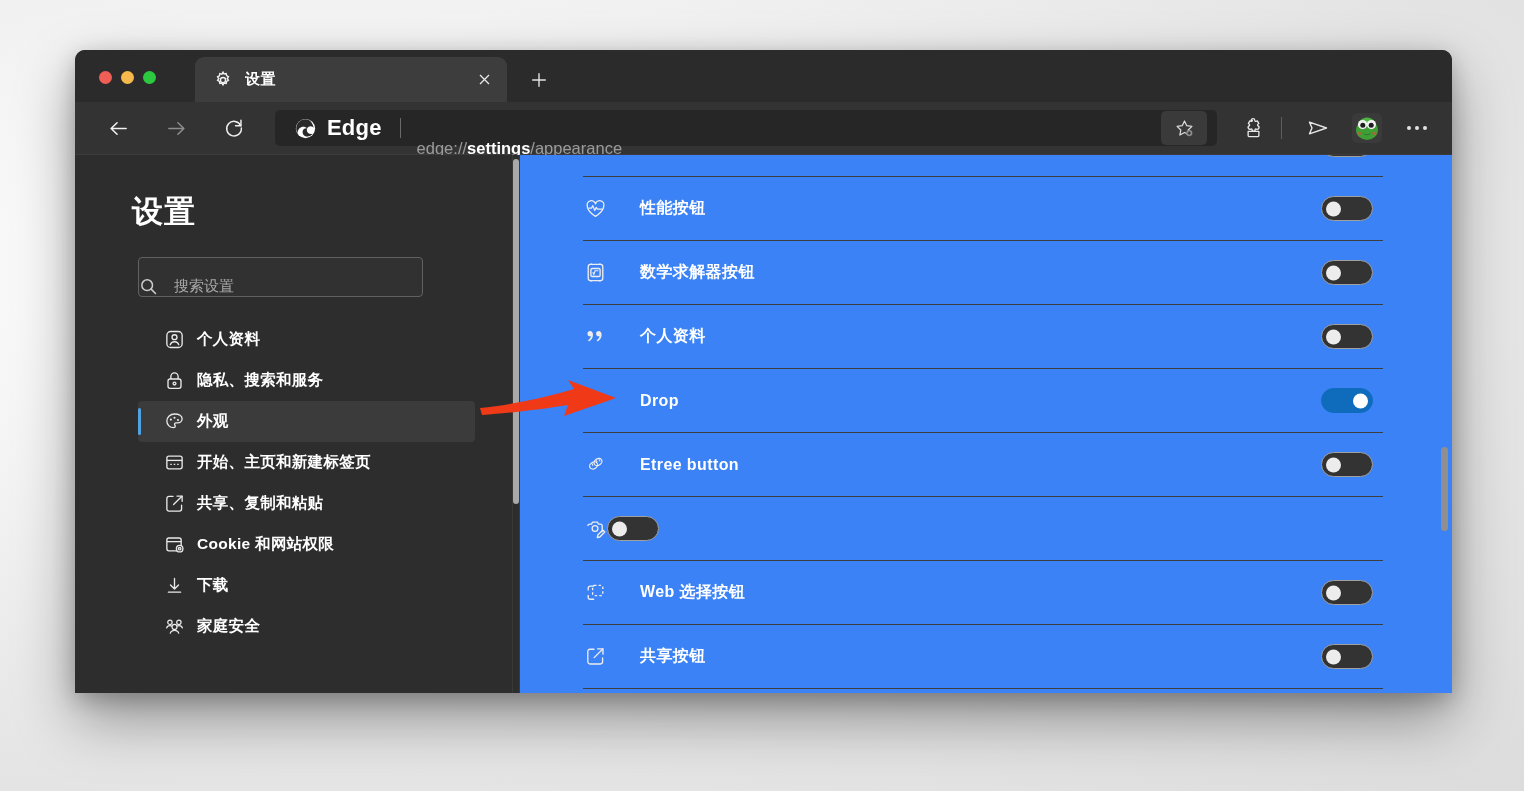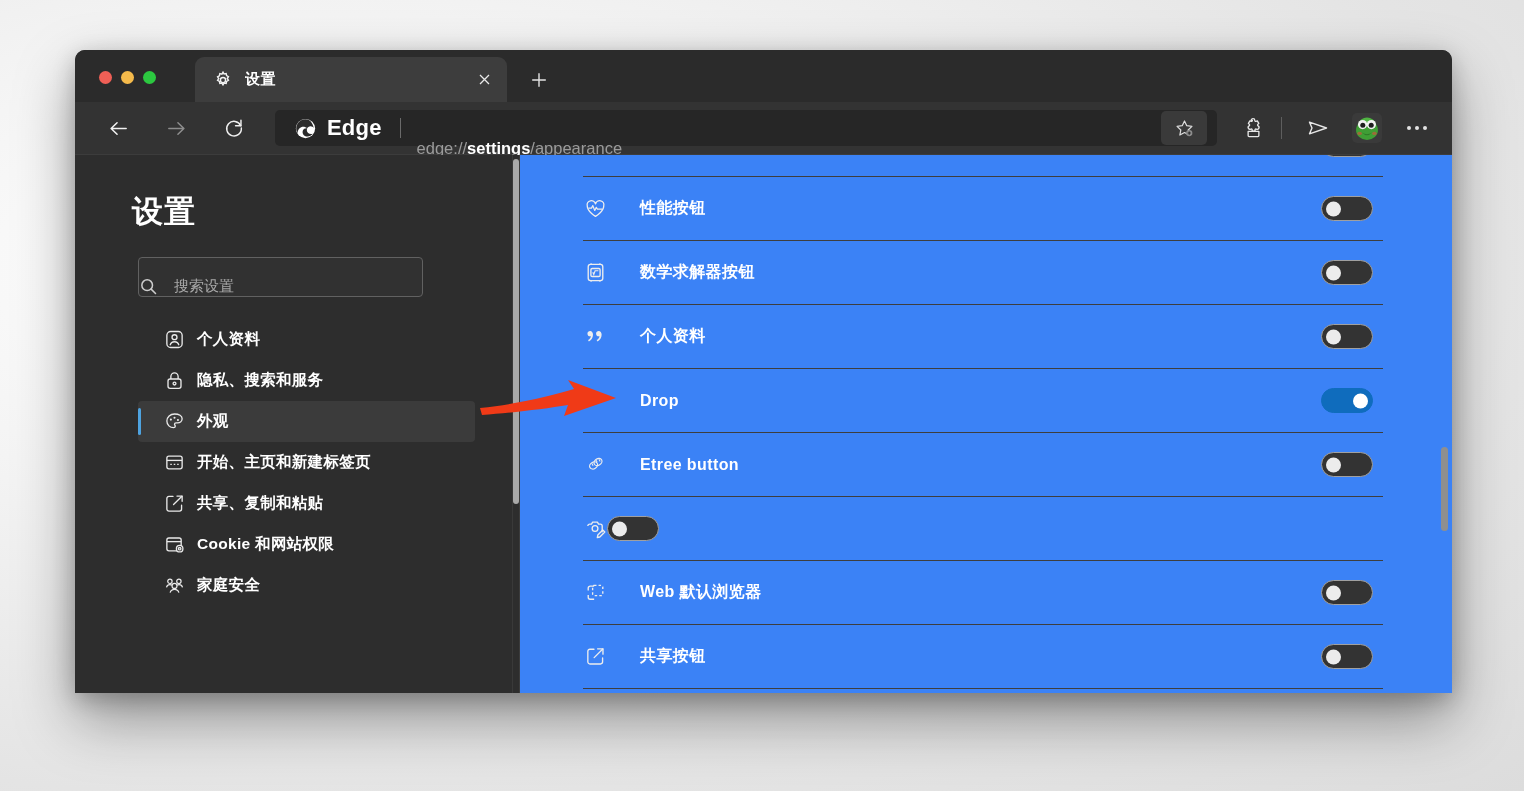--- a/index.html
+++ b/index.html
@@ -482,20 +482,31 @@
                 <path d="M3 8h15"></path>
                 <circle cx="16.4" cy="15.4" r="3.4" fill="#2d2d2d"></circle>
                 <circle cx="16.4" cy="15.4" r="1.3"></circle>
               </svg>
             </span>
             <span class="nlabel">Cookie 和网站权限</span>
           </div>
         </div>
 
 
+        <div class="navitem">
+          <div class="nrow">
+            <span class="nicon">
+              <svg viewBox="0 0 22 22" width="21" height="21" fill="none" stroke="currentColor" stroke-width="1.4" stroke-linecap="round" stroke-linejoin="round">
+                <path d="M11 3.6v10.6M6.8 10.4L11 14.6l4.2-4.2"></path>
+                <path d="M4.6 18h12.8"></path>
+              </svg>
+            </span>
+            <span class="nlabel">下载</span>
+          </div>
+        </div>
 
         <div class="navitem">
           <div class="nrow">
             <span class="nicon">
               <svg viewBox="0 0 22 22" width="21" height="21" fill="none" stroke="currentColor" stroke-width="1.3">
                 <circle cx="6.2" cy="6.6" r="2.3"></circle>
                 <circle cx="15.6" cy="6.6" r="2.3"></circle>
                 <circle cx="11" cy="11.4" r="2.6"></circle>
                 <path d="M2.6 13c.5-1.9 1.9-2.8 3.6-2.8.8 0 1.5.2 2.1.6"></path>
                 <path d="M19.4 13c-.5-1.9-1.9-2.8-3.6-2.8-.8 0-1.5.2-2.1.6"></path>
@@ -603,21 +614,21 @@
         </div>
 
         <div class="row">
           <span class="ricon">
             <svg viewBox="0 0 24 24" width="23" height="23" fill="none" stroke="currentColor" stroke-width="1.4" stroke-linejoin="round">
               <path d="M4.4 14.6V17a2 2 0 0 0 2 2h4.2"></path>
               <path d="M4.4 9.8V7.4a2 2 0 0 1 2-2h4.2"></path>
               <rect x="9" y="4.6" width="10.6" height="10.6" rx="1.4" stroke-dasharray="2.6 2.2"></rect>
             </svg>
           </span>
-          <span class="rlabel">Web 默认浏览器</span>
+          <span class="rlabel">Web 选择按钮</span>
           <span class="toggle">
               <span class="knob"></span>
             </span>
         </div>
 
         <div class="row">
           <span class="ricon">
             <svg viewBox="0 0 24 24" width="23" height="23" fill="none" stroke="currentColor" stroke-width="1.4" stroke-linecap="round" stroke-linejoin="round">
               <path d="M10.4 4.4H6.2A2.2 2.2 0 0 0 4 6.6v11a2.2 2.2 0 0 0 2.2 2.2h11a2.2 2.2 0 0 0 2.2-2.2v-4"></path>
               <path d="M10.6 13.2L19.6 4.2"></path>

